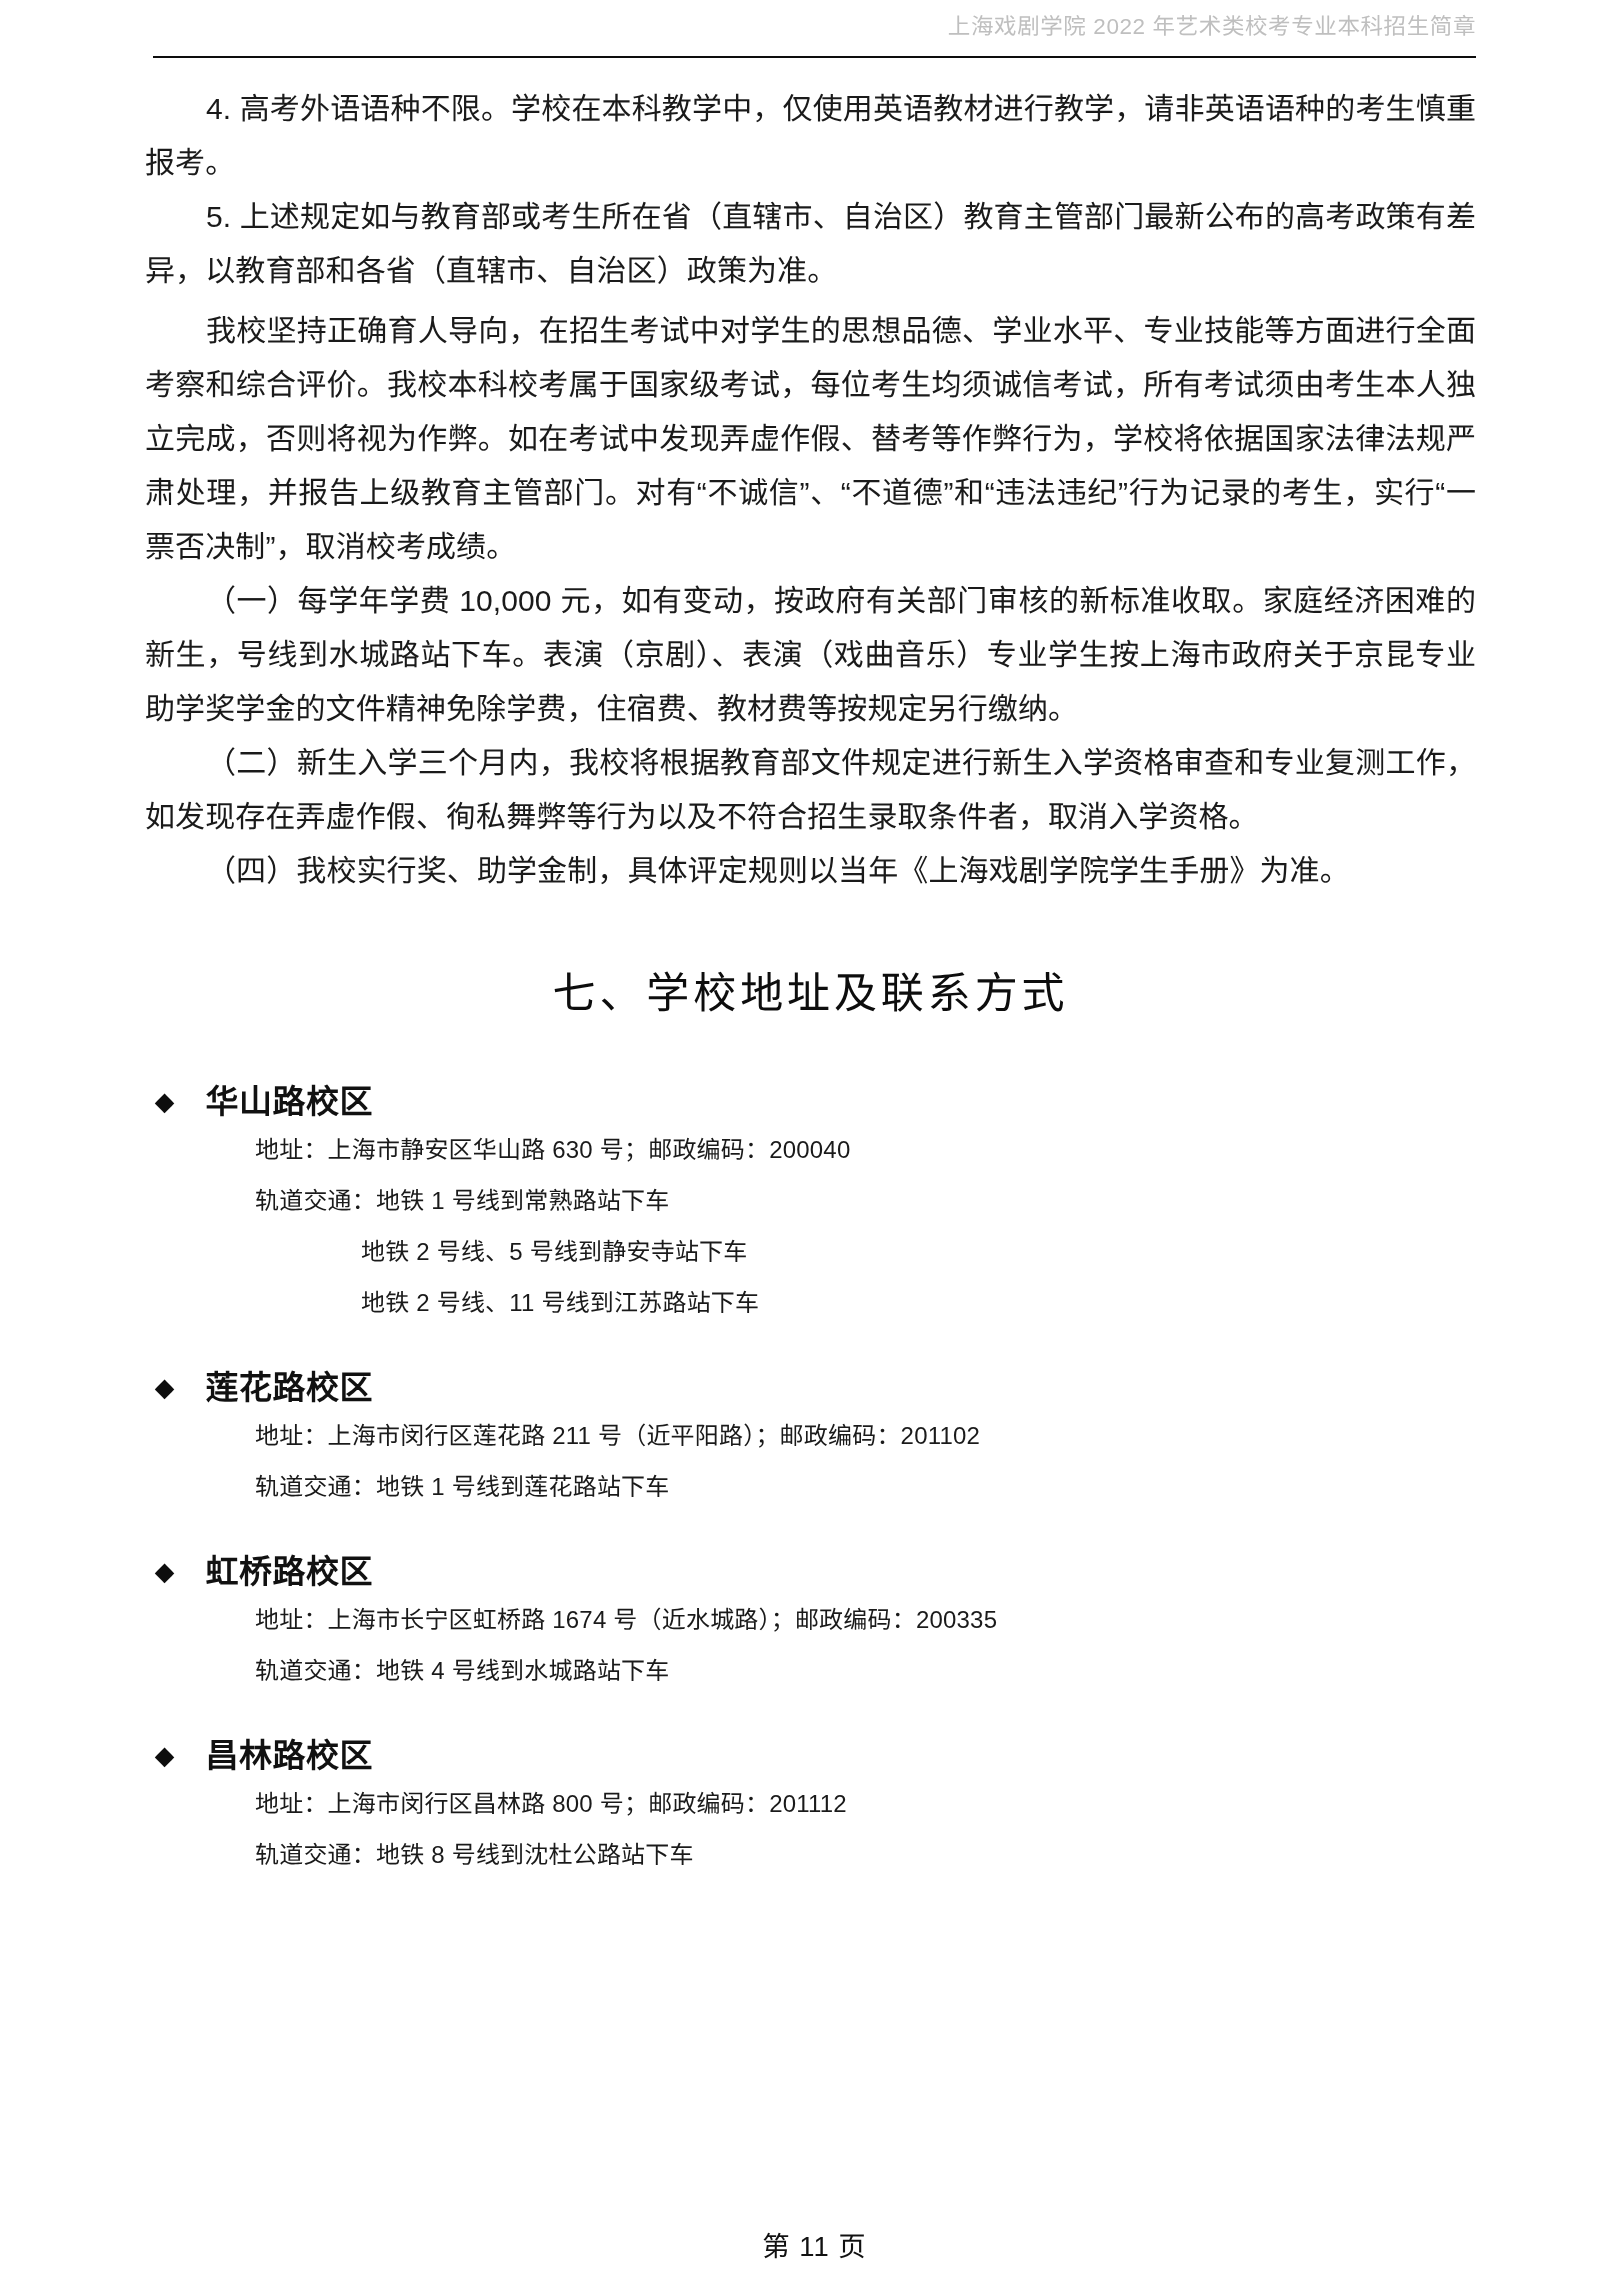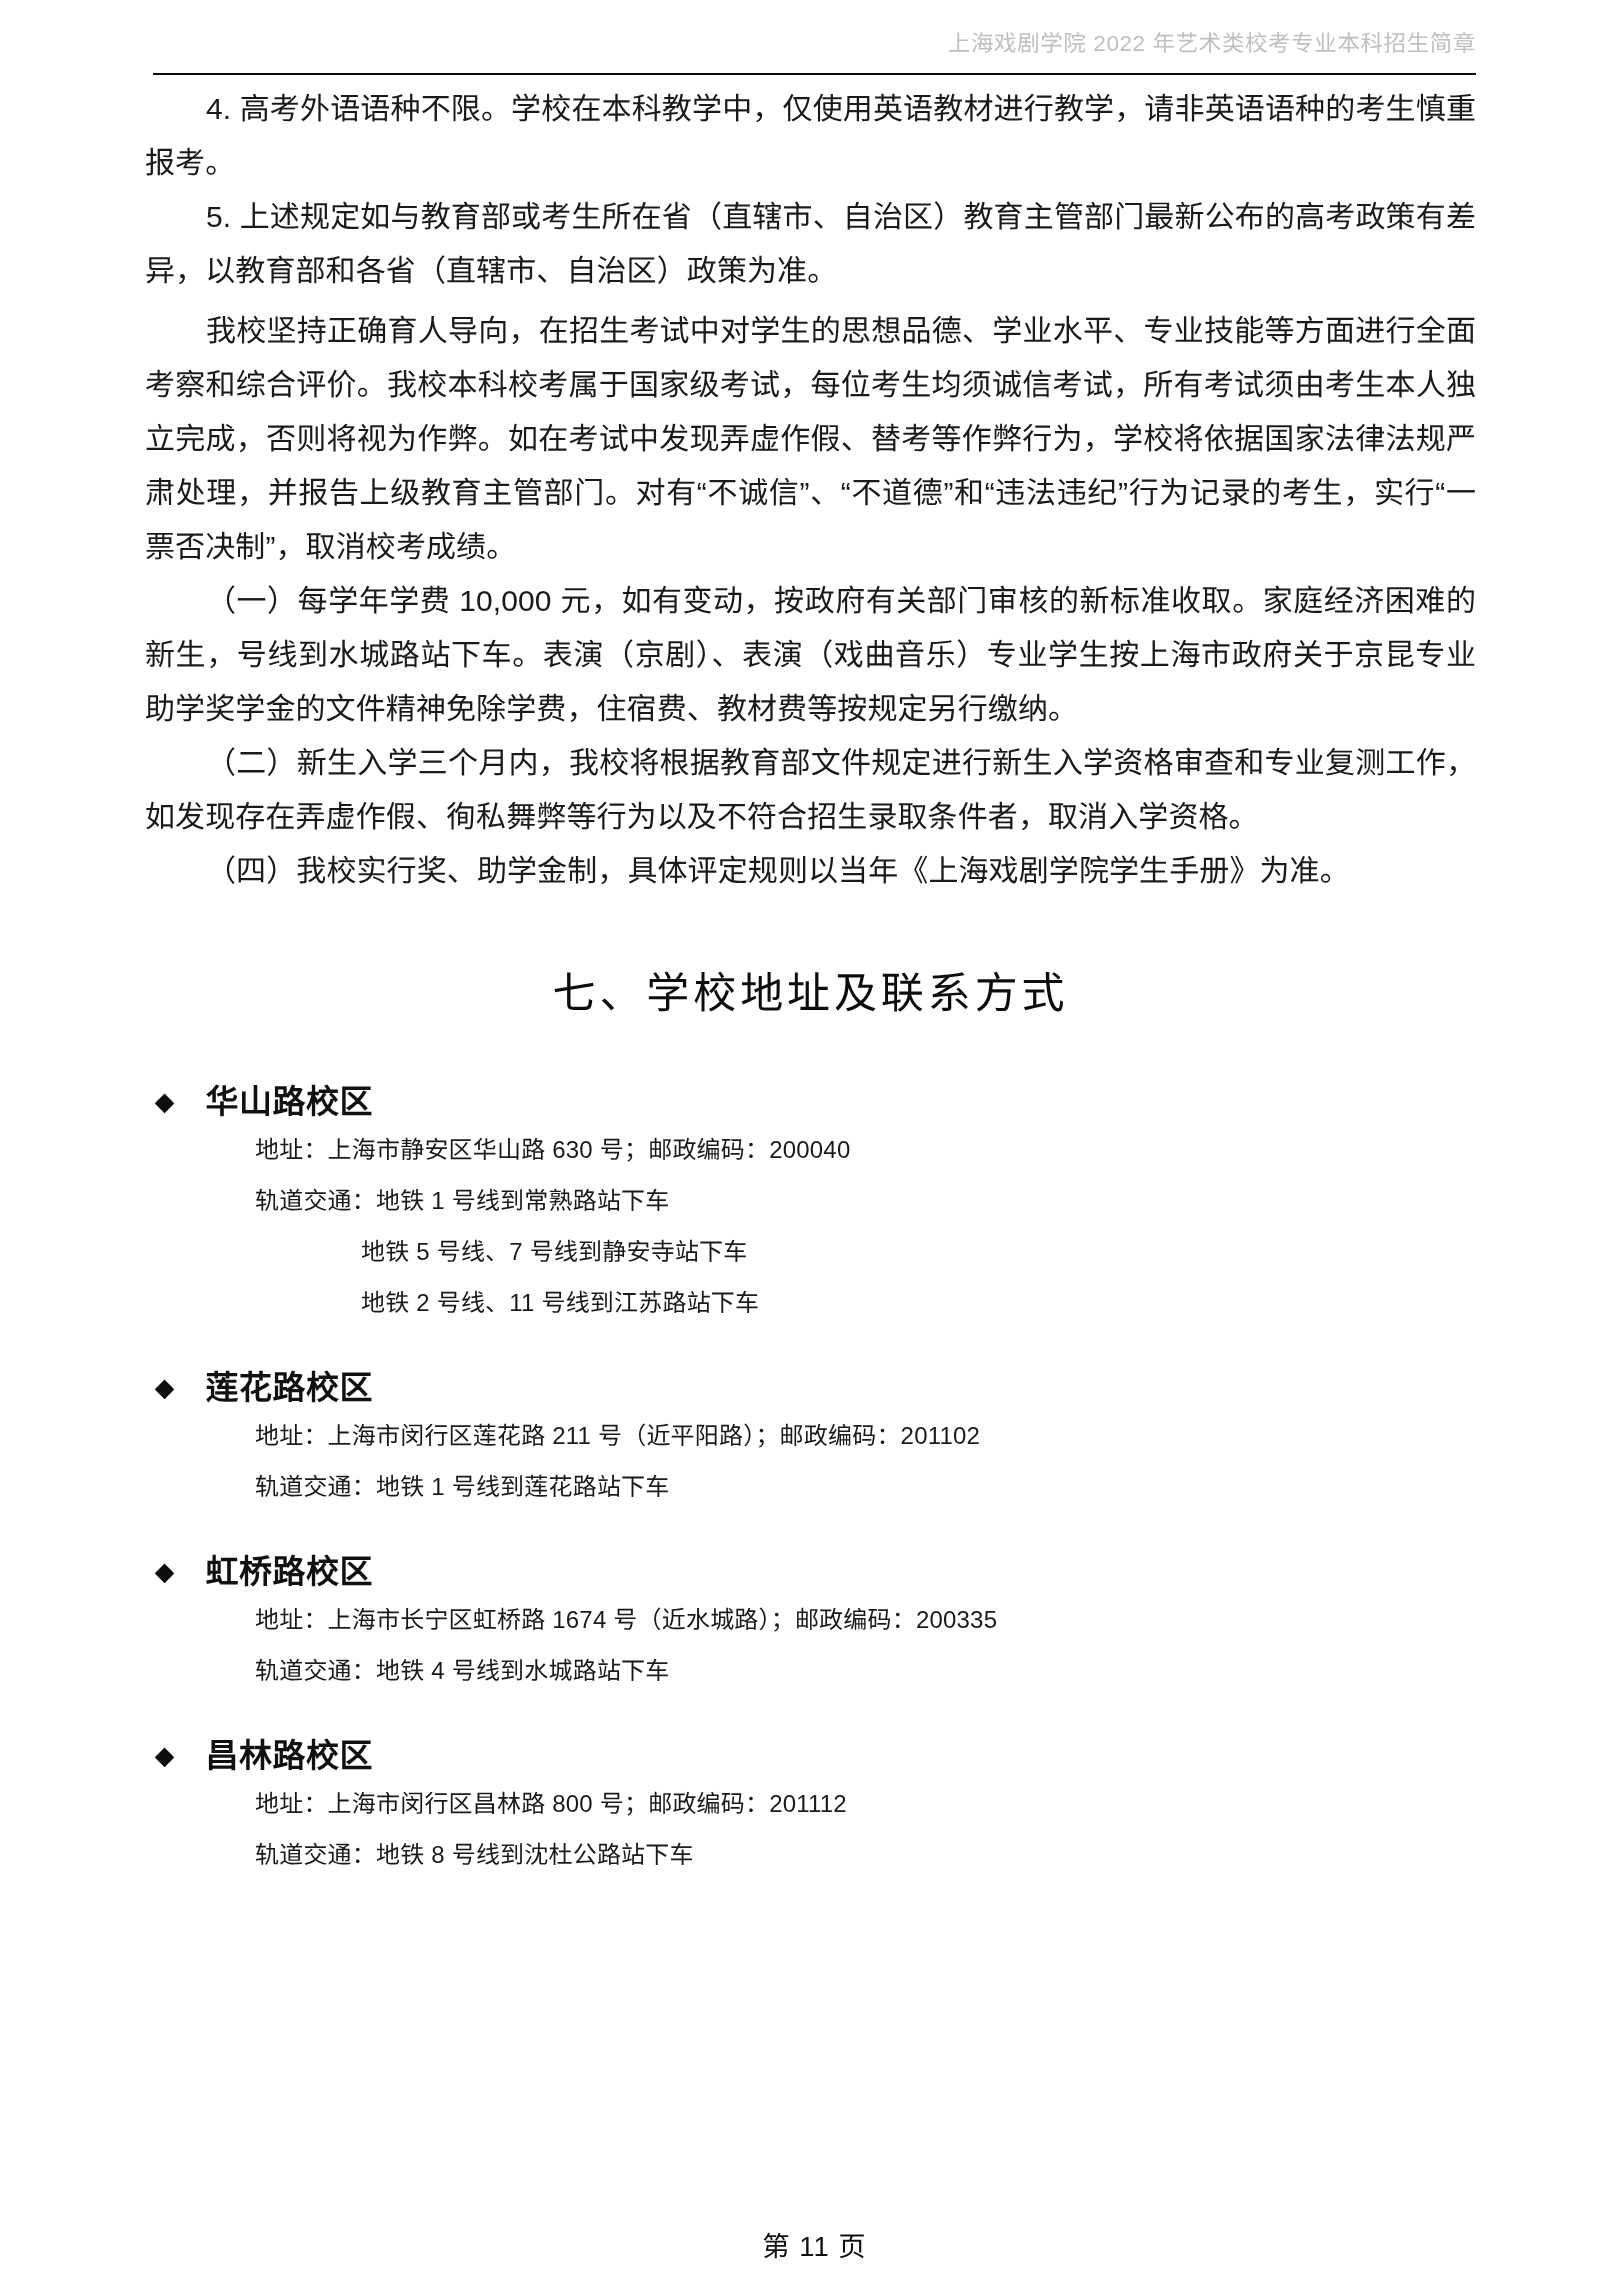--- a/index.html
+++ b/index.html
@@ -24,21 +24,21 @@
     box-sizing: border-box;
     padding: 0;
   }
 
   
   .header-zone {
     position: absolute;
     top: 0;
     left: 153px;
     right: 145px;
-    height: 75px;
+    height: 58px;
   }
   .header-text {
     position: absolute;
     right: 0;
     bottom: 17.6px;
     font-size: 22.5px;
     letter-spacing: 0.6px;
     color: #bfbfbf;
     white-space: nowrap;
     font-family: "Liberation Sans", "DejaVu Sans", sans-serif;
@@ -166,21 +166,21 @@
     </div>
 
     <div class="campus-list" id="campus-list">
         <div class="campus">
           <div class="campus-head">
             <span class="diamond">◆</span>
             <span class="campus-name">华山路校区</span>
           </div>
           <div class="campus-line">地址：上海市静安区华山路 630 号；邮政编码：200040</div>
           <div class="campus-line">轨道交通：地铁 1 号线到常熟路站下车</div>
-          <div class="campus-line sub">地铁 5 号线、7 号线到静安寺站下车</div>
+          <div class="campus-line sub">地铁 2 号线、5 号线到静安寺站下车</div>
           <div class="campus-line sub">地铁 2 号线、11 号线到江苏路站下车</div>
         </div>
         <div class="campus">
           <div class="campus-head">
             <span class="diamond">◆</span>
             <span class="campus-name">莲花路校区</span>
           </div>
           <div class="campus-line">地址：上海市闵行区莲花路 211 号（近平阳路）；邮政编码：201102</div>
           <div class="campus-line">轨道交通：地铁 1 号线到莲花路站下车</div>
         </div>

